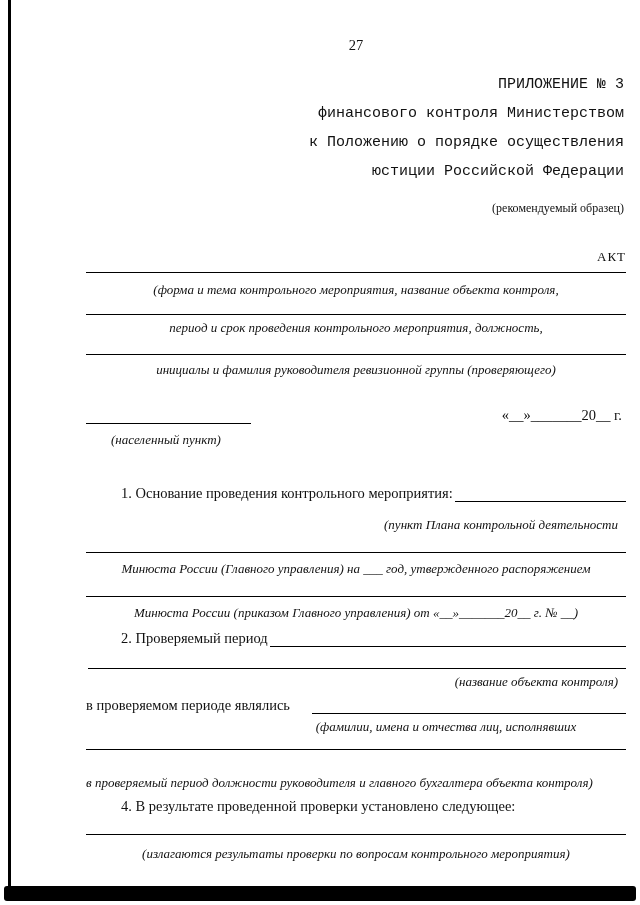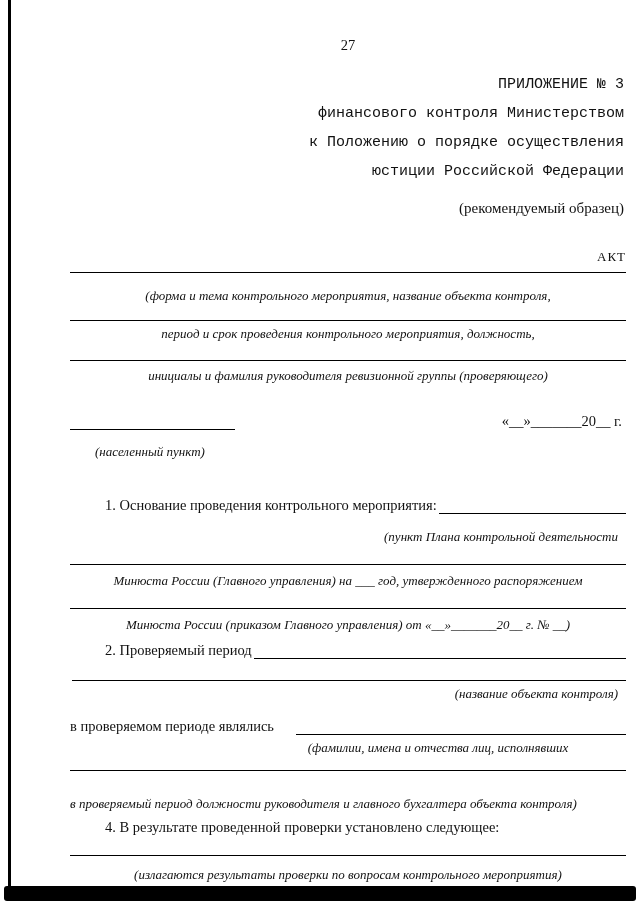--- a/index.html
+++ b/index.html
@@ -4,73 +4,74 @@
 <style>
   * { margin:0; padding:0; box-sizing:border-box; }
   html,body { background:#ffffff; }
   .sheet {
     position:relative;
     width:640px; height:905px;
     background:#fff;
     color:#111;
     font-family:"Liberation Serif", serif;
     overflow:hidden;
+    padding-left:16px;
   }
   
   .edge-left { position:absolute; left:8px; top:0; width:3px; height:892px; background:#000; }
   .edge-bottom { position:absolute; left:4px; right:4px; top:886px; height:15px; background:#000; border-radius:3px; }
 
   .content {
     position:relative;
     padding:36px 14px 0 70px;
     font-size:14.5px;
     line-height:18px;
   }
 
   .page-number { text-align:center; }
 
   .appendix { text-align:right; margin-top:16px; line-height:29px; font-size:15px; padding-right:2px;font-family:Liberation Mono, monospace; }
-  .sample-note { text-align:right; margin-top:13px; font-size:15px; padding-right:2px; }
+  .sample-note { text-align:right; margin-top:13px; font-size:12px; padding-right:2px; }
 
   .act-title { text-align:right; margin-top:31px; font-size:13px; letter-spacing:1px; }
 
   .rule { border-bottom:1px solid #000; height:0; }
   .rule.r1 { margin-top:6px; }
   .rule.r2 { margin-top:15px; }
   .rule.r3 { margin-top:17px; }
   .rule.r4 { margin-top:18px; }
   .rule.r5 { margin-top:18px; }
   .rule.r6 { margin-top:13px; }
   .rule.r7 { margin-top:19px; }
 
   .cap { font-style:italic; font-size:13px; }
   .cap.center { text-align:center; }
   .cap.right { text-align:right; padding-right:8px; }
-  .c1 { margin-top:14px; }
+  .c1 { margin-top:8px; }
   .c2 { margin-top:4px; }
   .c3 { margin-top:6px; }
 
   .date-row { display:flex; align-items:flex-start; margin-top:27px; height:20px;gap:34px; }
   .place-blank { width:165px; border-bottom:1px solid #000; height:18px; }
   .date-field { margin-left:auto; white-space:nowrap; padding-right:4px; }
-  .place-caption { margin-top:11px; padding-left:25px; }
+  .place-caption { margin-top:5px; padding-left:25px; }
 
   .item { display:flex; align-items:flex-end; white-space:nowrap; }
   .item .txt { flex:0 0 auto; }
   .item .blank { flex:1 1 auto; border-bottom:1px solid #000; height:17px; margin-left:2px; min-width:20px; }
   .indent { padding-left:35px; }
 
   .item1 { margin-top:35px; }
   .cap-plan { margin-top:14px; }
   .cap-minust1 { margin-top:7px; }
   .cap-minust2 { margin-top:7px; }
   .item2 { margin-top:7px; }
   .item3 { margin-top:5px; }
   .cap-object { margin-top:4px; }
-  .item3b { margin-top:14px;gap:20px; }
+  .item3b { margin-top:5px;gap:20px; }
   .cap-fio { margin-top:4px; text-align:center; padding-left:180px; }
   .cap-period { margin-top:24px; }
   .item4 { margin-top:5px; }
   .cap-results { margin-top:10px; }
 </style>
 </head>
 <body>
 
 <div class="sheet">
   <div class="edge-left"></div>

